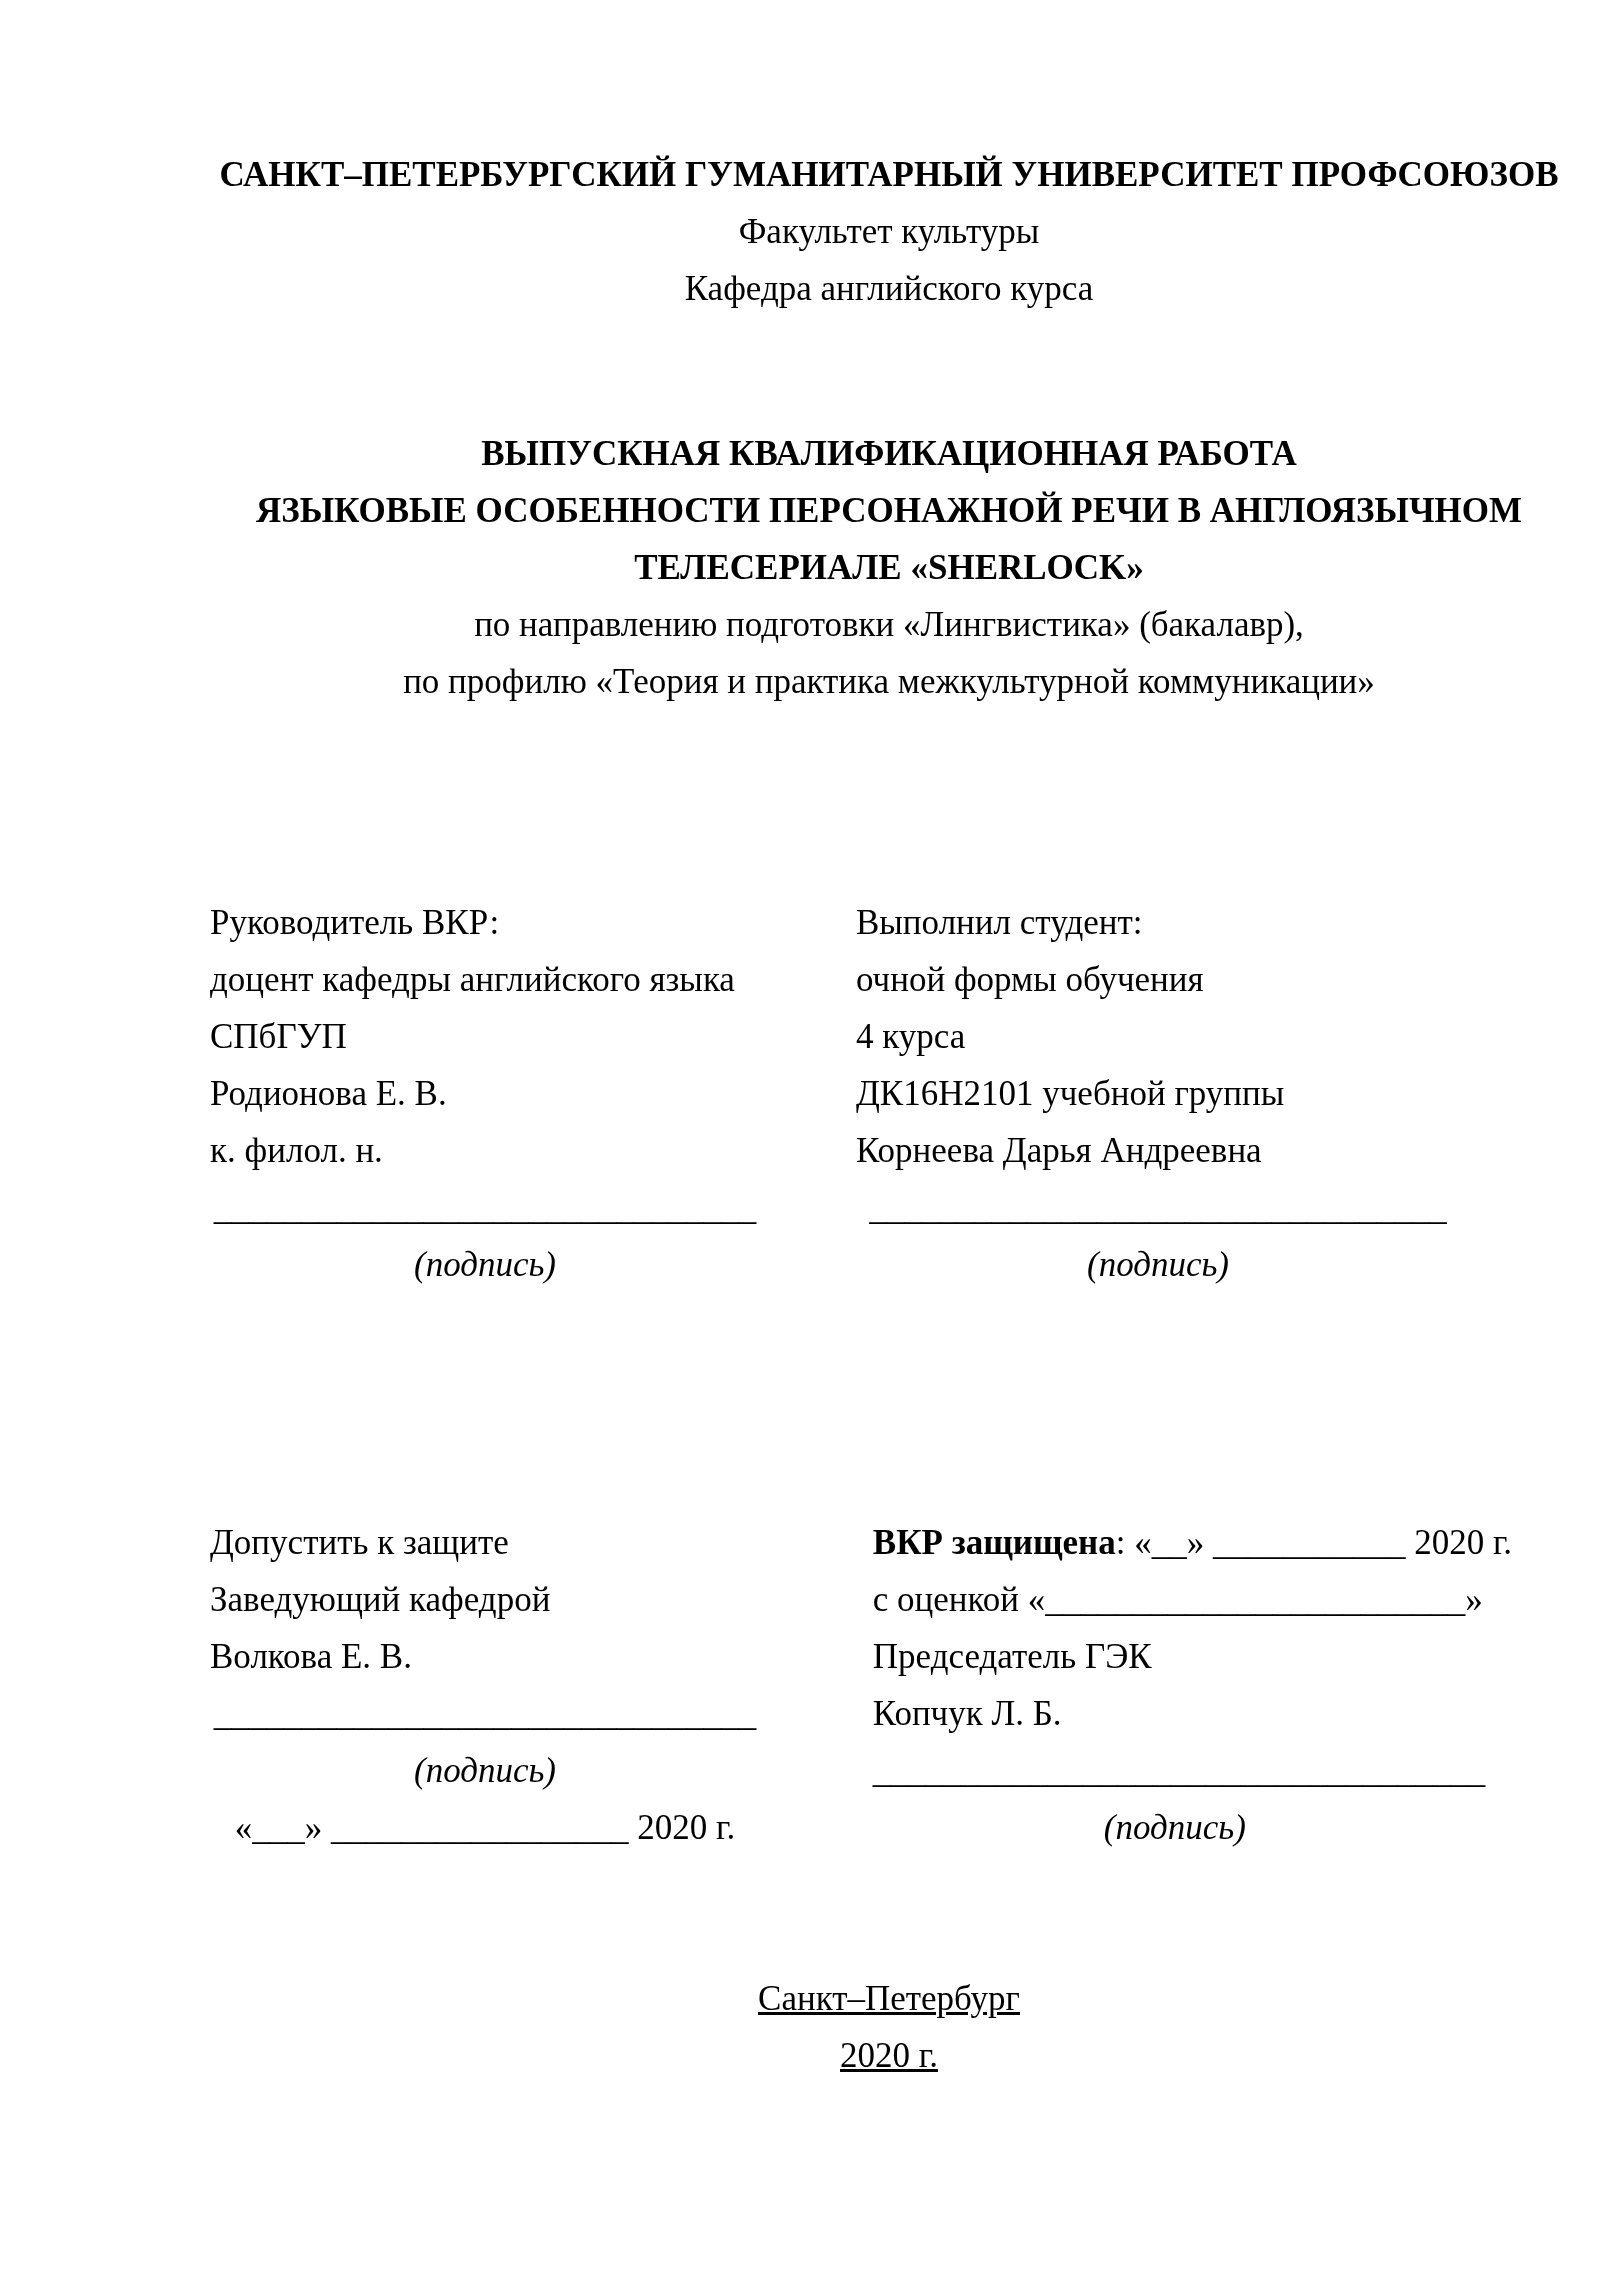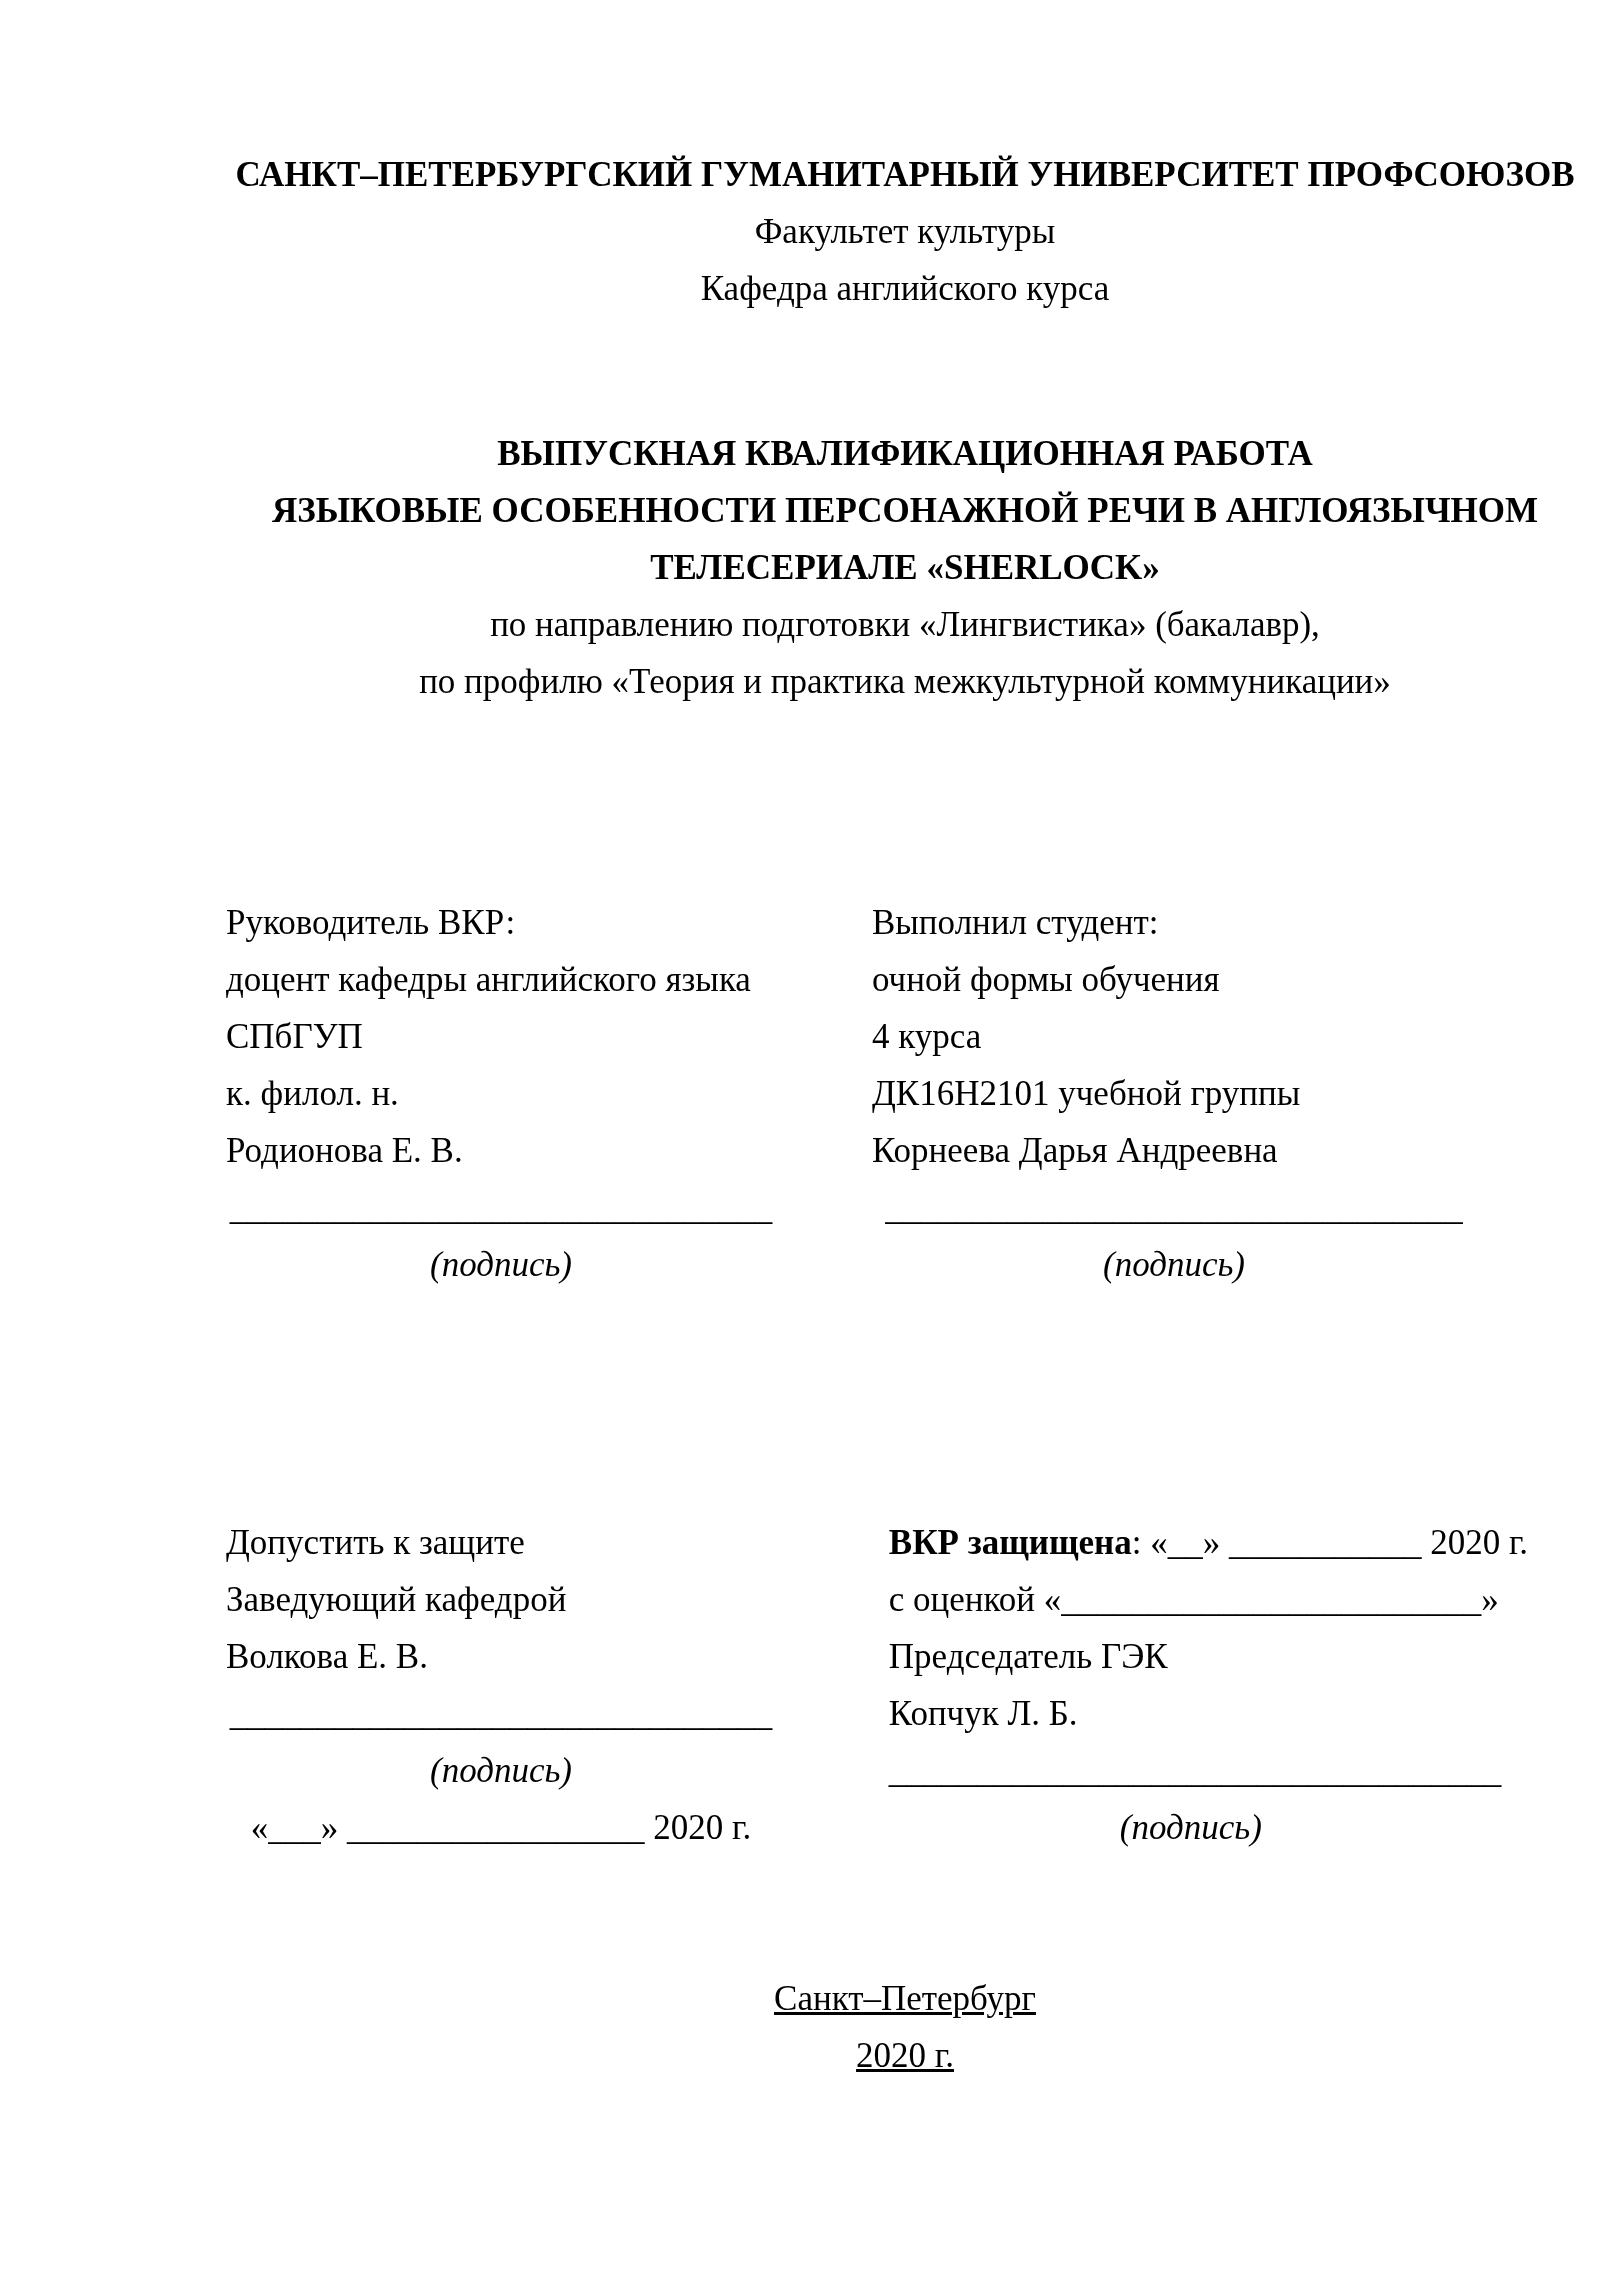--- a/index.html
+++ b/index.html
@@ -15,21 +15,20 @@
     color: #000000;
     font-family: "Liberation Serif", "DejaVu Serif", serif;
     font-size: 35px;
     line-height: 57px;
     overflow: hidden;
   }
   .block {
     position: absolute;
     left: 210px;
     width: 1358px;
-    margin-left: 16px;
   }
   .centered { text-align: center; }
   .bold { font-weight: bold; }
   .italic { font-style: italic; }
   .cols { display: flex; }
   .col-left  { width: 646px; }
   .col-right { width: 712px; }
   .line { white-space: nowrap; }
   .sig-left  { width: 550px; text-align: center; }
   .sig-right { width: 604px; text-align: center; }
@@ -52,22 +51,22 @@
     <div class="line bold">ТЕЛЕСЕРИАЛЕ «SHERLOCK»</div>
     <div class="line">по направлению подготовки «Лингвистика» (бакалавр),</div>
     <div class="line">по профилю «Теория и практика межкультурной коммуникации»</div>
   </div>
 
   <div class="block cols" style="top:894px;justify-content:flex-end;">
     <div class="col-left">
       <div class="line">Руководитель ВКР:</div>
       <div class="line">доцент кафедры английского языка</div>
       <div class="line">СПбГУП</div>
+      <div class="line">Родионова Е. В.</div>
       <div class="line">к. филол. н.</div>
-      <div class="line">Родионова Е. В.</div>
       <div class="sig-left">
         <div class="line uline">_______________________________</div>
         <div class="line italic">(подпись)</div>
       </div>
     </div>
     <div class="col-right">
       <div class="line">Выполнил студент:</div>
       <div class="line">очной формы обучения</div>
       <div class="line">4 курса</div>
       <div class="line">ДК16Н2101 учебной группы</div>

